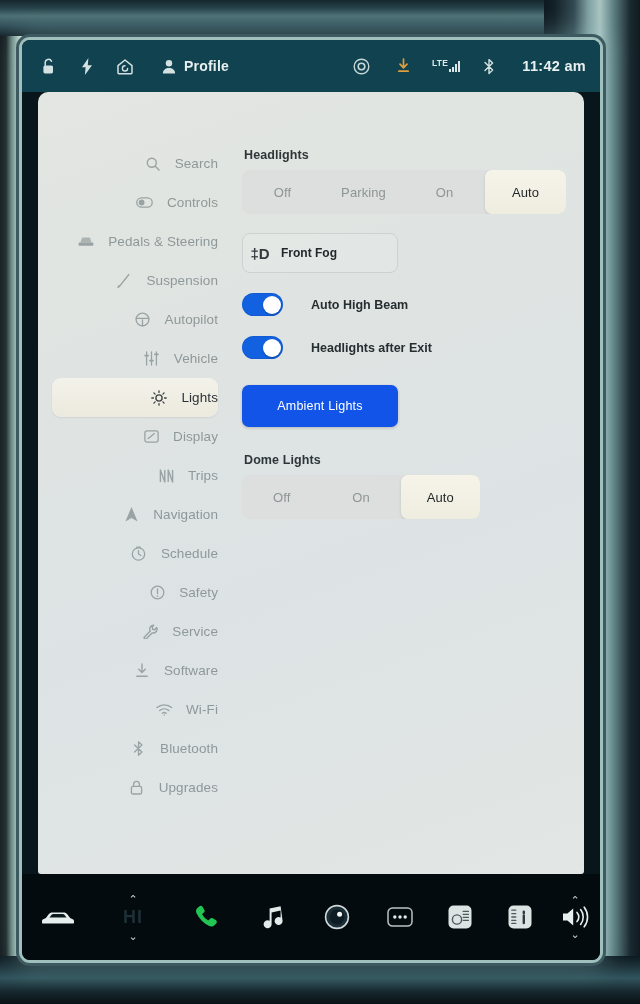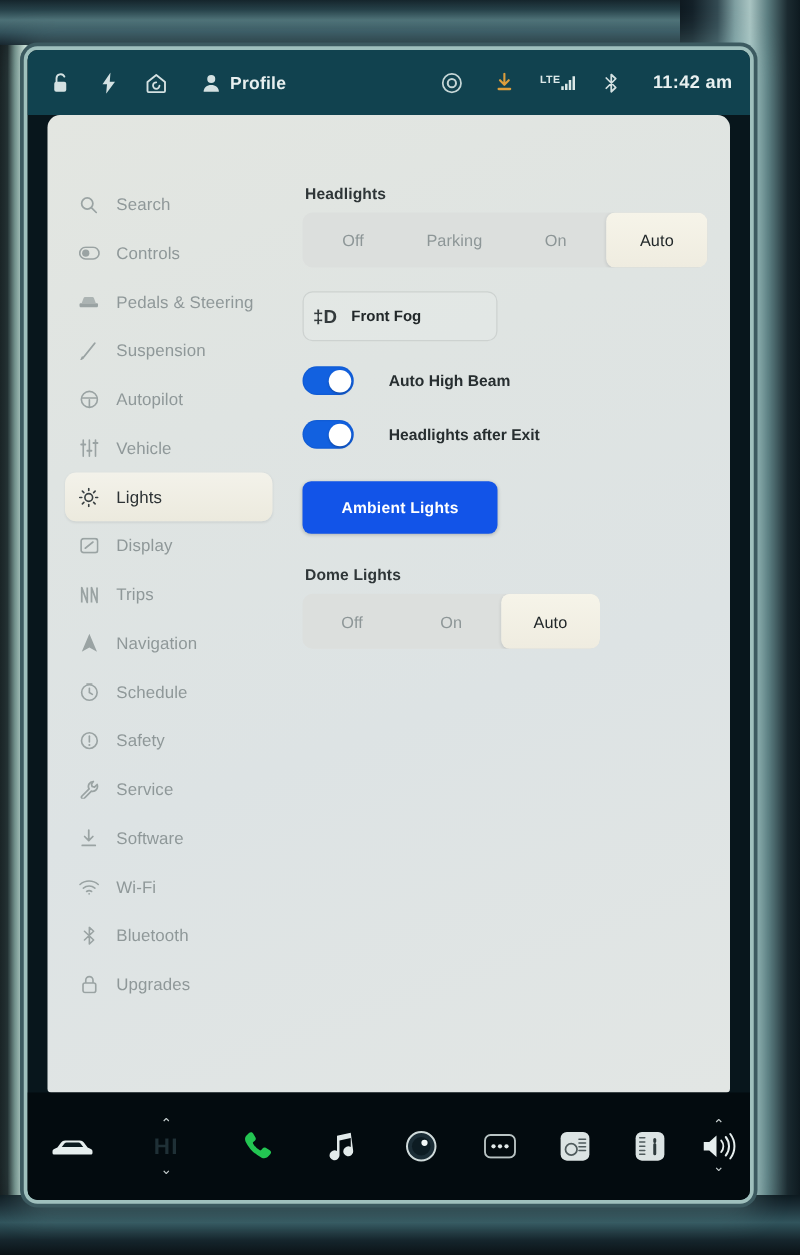--- a/index.html
+++ b/index.html
@@ -47,21 +47,21 @@
 
   
   #panel{position:absolute;left:16px;top:52px;width:546px;height:782px;
      background:linear-gradient(160deg,#e3e6e1 0%,#dfe4e2 30%,#dde3e4 60%,#e2e6e4 100%);
      border-radius:10px 10px 3px 3px;overflow:hidden;}
 
   
   #sidebar{position:absolute;left:0;top:0;width:186px;height:782px;padding-top:52px;
            box-sizing:border-box;}
   .nav{display:flex;align-items:center;height:39px;margin:0 6px 0 14px;padding-left:8px;
-       border-radius:9px;position:relative;}
+       border-radius:9px;position:relative;justify-content:flex-end;}
   .nav .ni{width:22px;display:flex;align-items:center;justify-content:center;
            color:#9aa3a3;flex:0 0 22px;}
   .nav .nl{font-size:13.5px;color:#8f9899;margin-left:11px;letter-spacing:.1px;white-space:nowrap;}
   .nav.sel{background:linear-gradient(180deg,#f3f2ea,#eceade);
            box-shadow:0 1px 2px rgba(0,0,0,.07);}
   .nav.sel .nl{color:#2d3335;font-weight:500;}
   .nav.sel .ni{color:#3a4143;}
 
   
   #content{position:absolute;left:186px;top:0;width:360px;height:782px;padding:56px 0 0 18px;
@@ -84,21 +84,21 @@
   .rowtog{display:flex;align-items:center;margin-top:20px;}
   .tog{width:41px;height:23px;border-radius:12px;background:#1261e0;position:relative;
        flex:0 0 41px;box-shadow:inset 0 0 0 1px rgba(0,0,0,.05);}
   .tog i{position:absolute;top:2.5px;right:2.5px;width:18px;height:18px;border-radius:50%;
          background:#fff;box-shadow:0 1px 2px rgba(0,0,0,.25);}
   .rowtog .tl{font-size:12.5px;font-weight:600;color:#272e30;margin-left:28px;}
 
   .bigbtn{margin-top:26px;width:156px;height:42px;background:#1254e8;border-radius:7px;
      display:flex;align-items:center;justify-content:center;
      box-shadow:0 1px 3px rgba(0,0,0,.2);}
-  .bigbtn span{color:#fff;font-size:12.5px;font-weight:700;letter-spacing:.2px;}
+  .bigbtn span{color:#fff;font-size:12.5px;font-weight:400;letter-spacing:.2px;}
 
   .sect-h2{margin-top:26px;}
 
   
   #dock{position:absolute;left:0;bottom:0;width:578px;height:86px;background:#030b0f;
         display:flex;align-items:center;}
   .dk{display:flex;align-items:center;justify-content:center;color:#dfe7e7;}
   .stack{display:flex;flex-direction:column;align-items:center;justify-content:center;
          color:#b6c0c0;}
   .stack .chev{font-size:11px;line-height:10px;color:#c9d2d2;}

